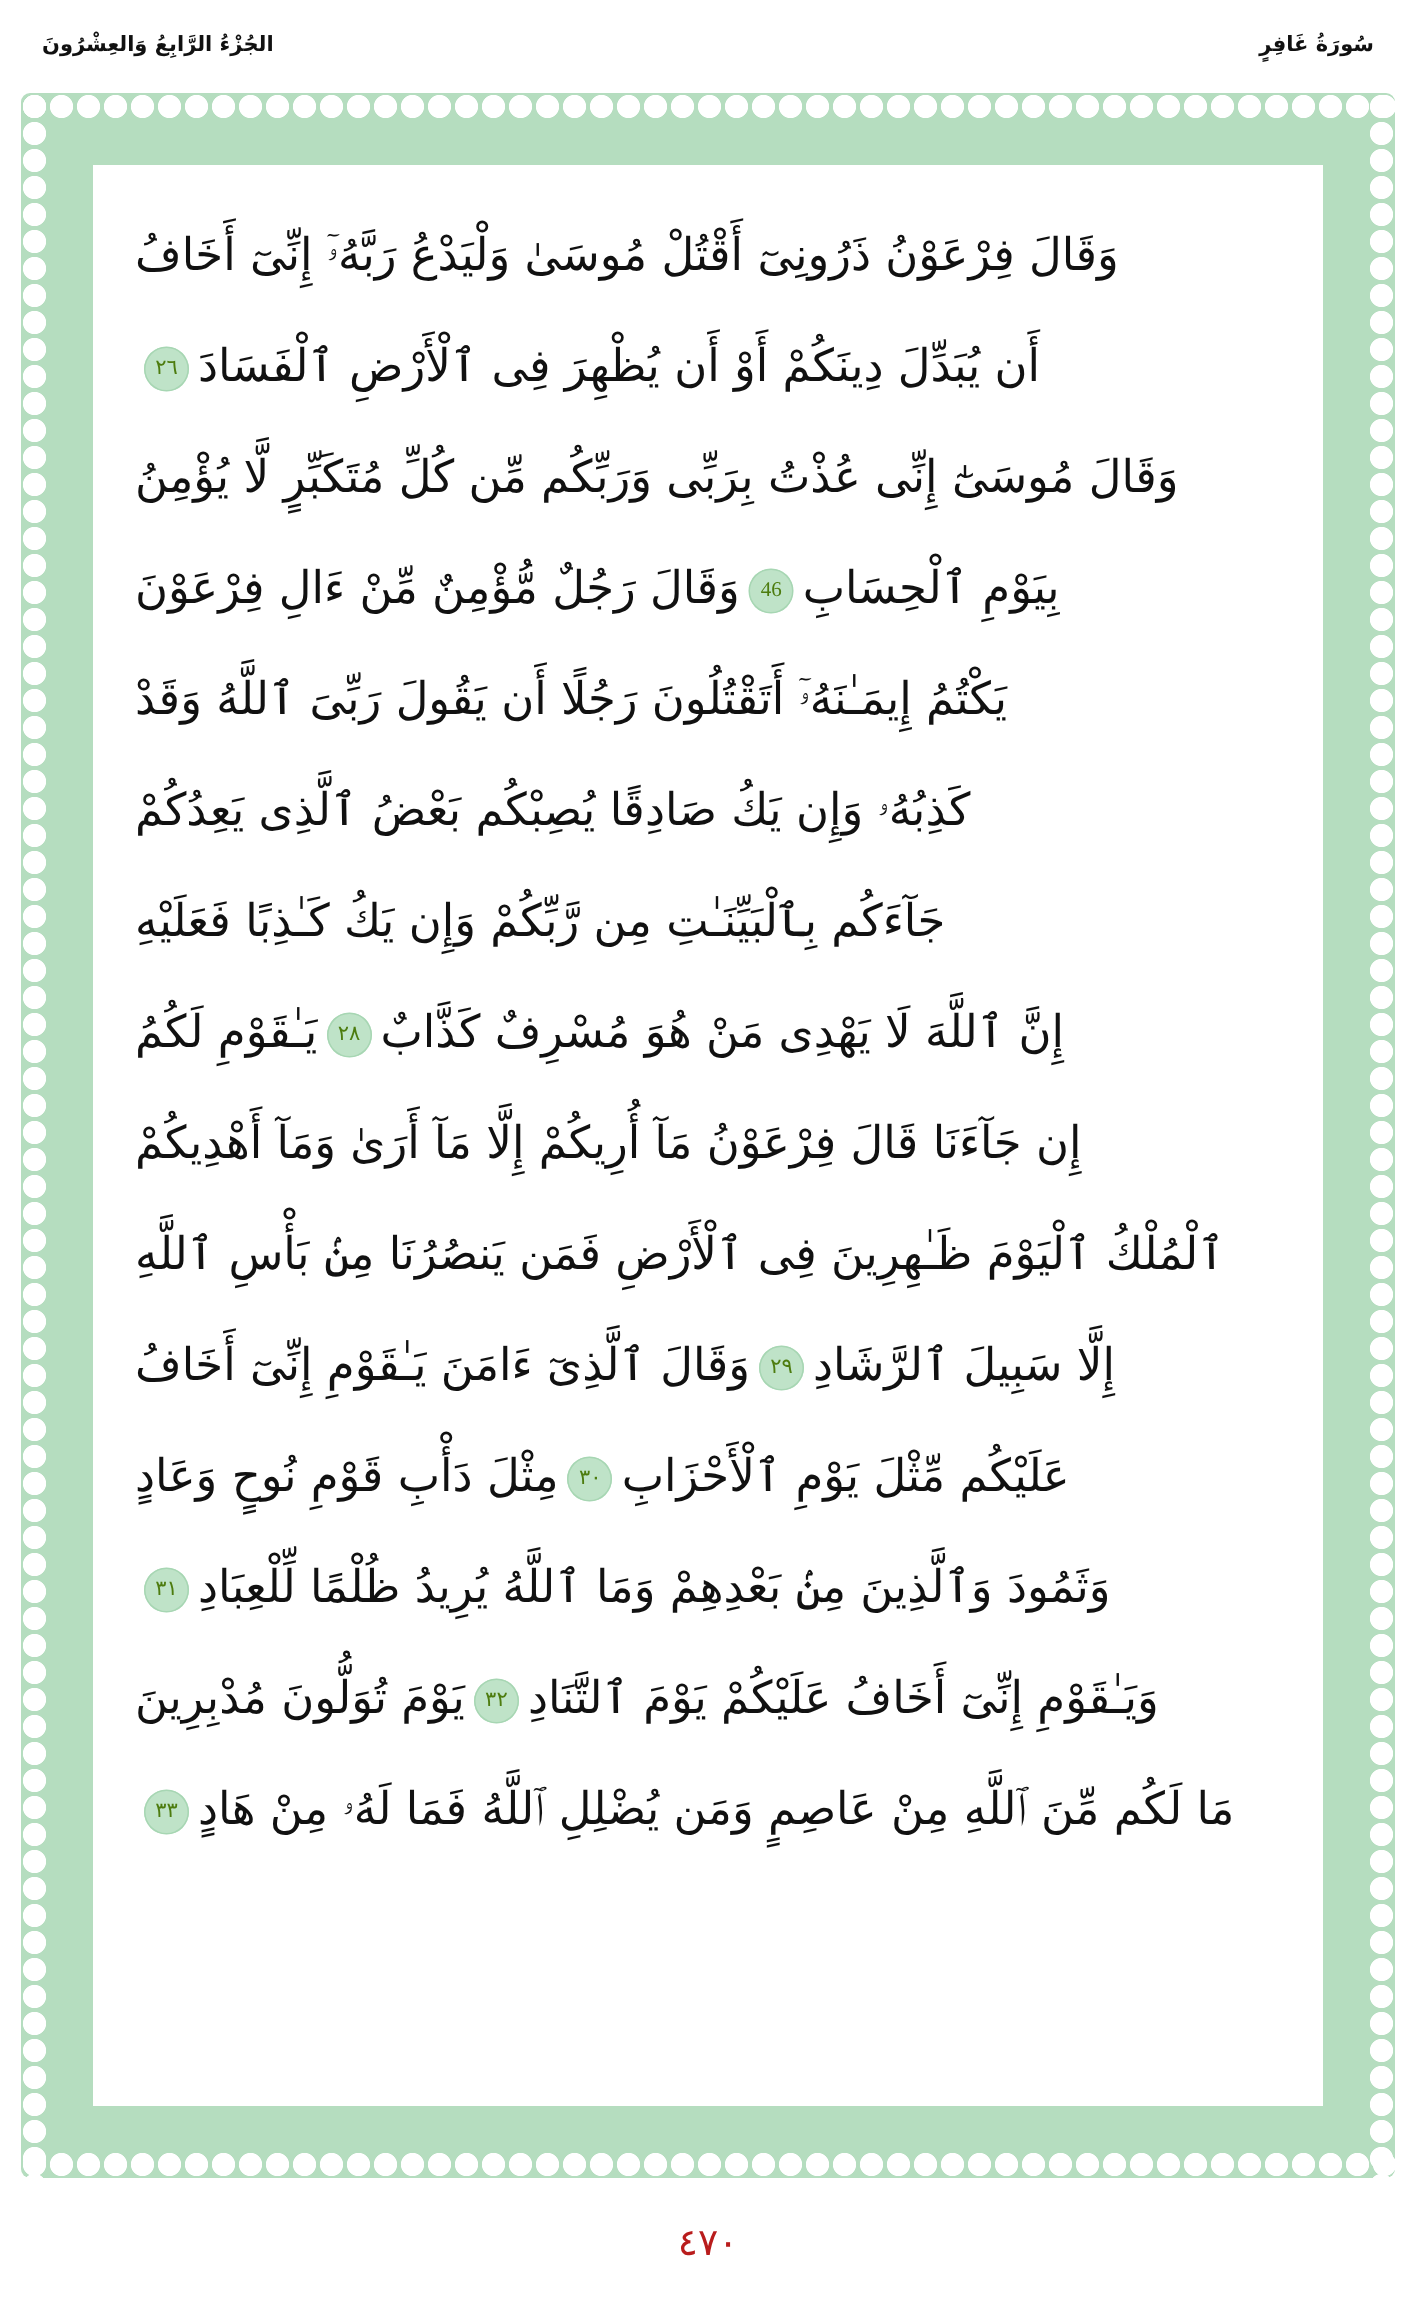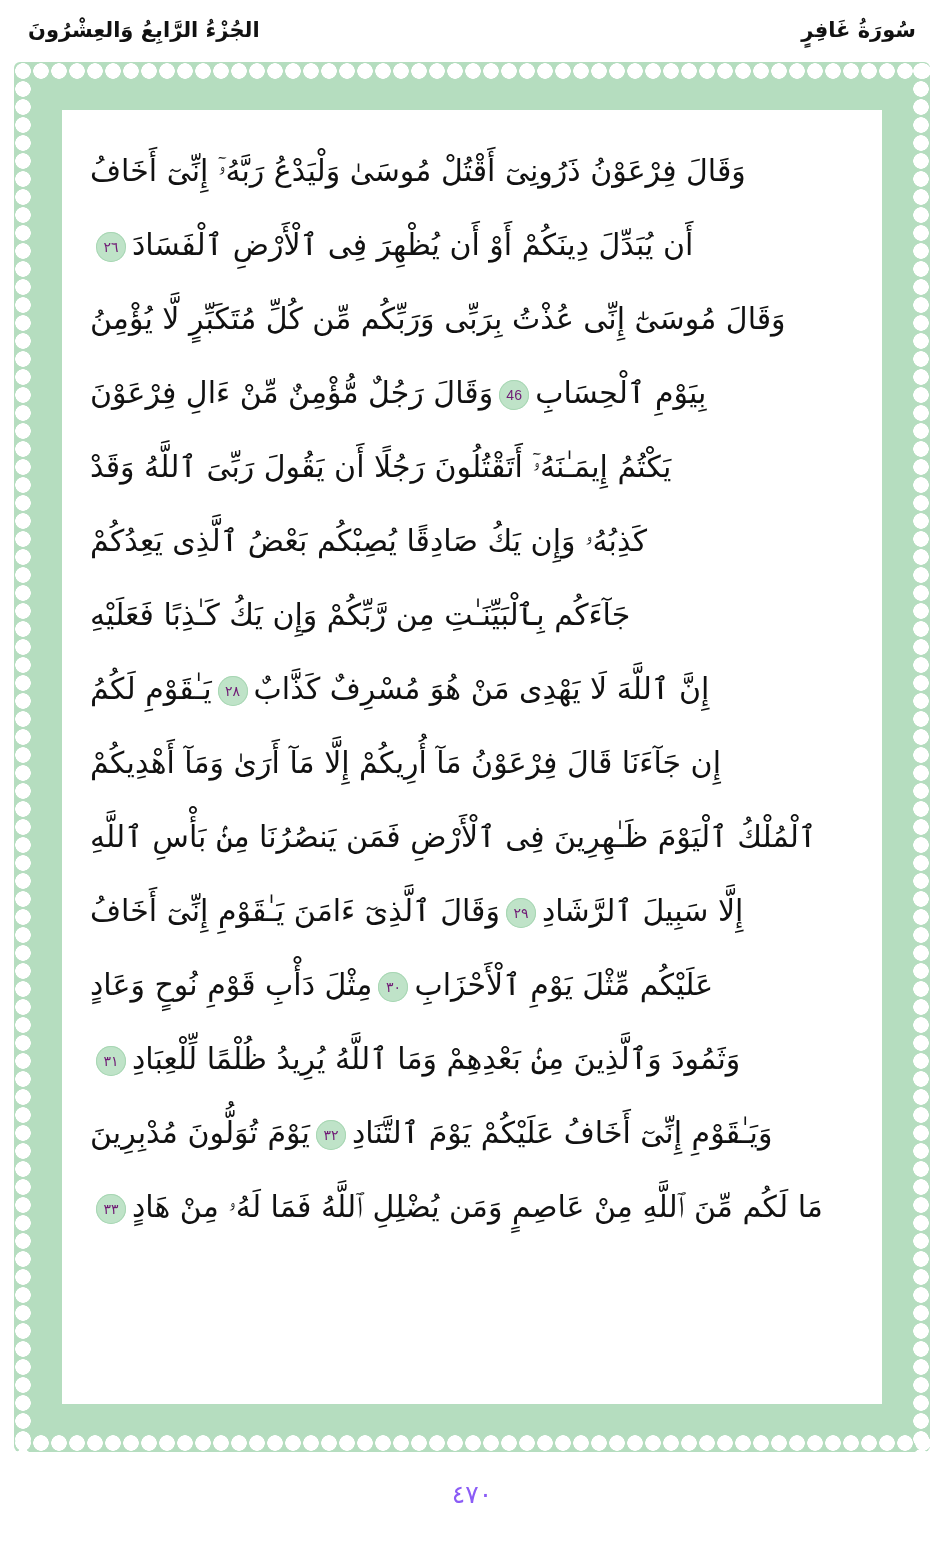--- a/index.html
+++ b/index.html
@@ -28,21 +28,21 @@
     width: 944px;
     height: 44px;
     display: flex;
     justify-content: space-between;
     align-items: center;
     padding: 0 28px;
     box-sizing: border-box;
   }
   .header-item {
     font-family: "DejaVu Sans", sans-serif;
-    font-size: 21px;
+    font-size: 14px;
     font-weight: bold;
     color: #111111;
     direction: rtl;
     white-space: nowrap;
   }
 
   
   .frame-outer {
     position: absolute;
     left: 14px;
@@ -118,37 +118,37 @@
     border-radius: 50%;
     box-shadow: 0 0 0 1px #a7d6b3 inset;
   }
   .ayah-num .num {
     position: absolute;
     inset: 0;
     display: flex;
     align-items: center;
     justify-content: center;
     font-size: 14px;
-    color: #701a75;
-    font-family: Liberation Sans, sans-serif;
+    color: #4d7c0f;
+    font-family: Liberation Serif, serif;
     direction: rtl;
   }
 
   
   .footer {
     position: absolute;
     left: 0;
     top: 1480px;
     width: 944px;
     text-align: center;
   }
   .page-number {
     font-family: "DejaVu Sans", sans-serif;
     font-size: 25px;
-    color: #8b5cf6;
+    color: #b91c1c;
     letter-spacing: 1px;
     direction: rtl;
   }
 </style>
 </head>
 <body>
 
 <div class="page">
 
   <div class="header">

